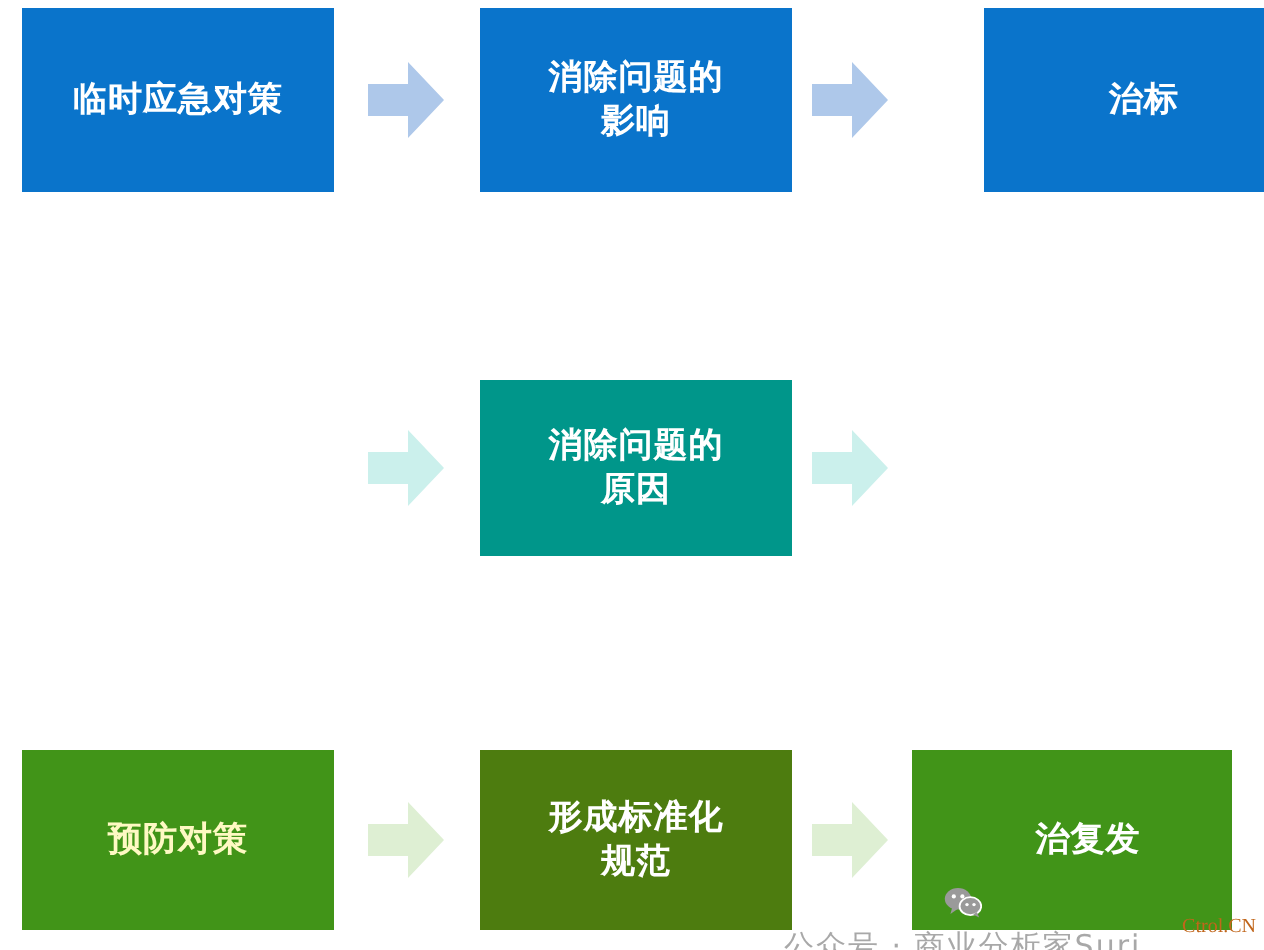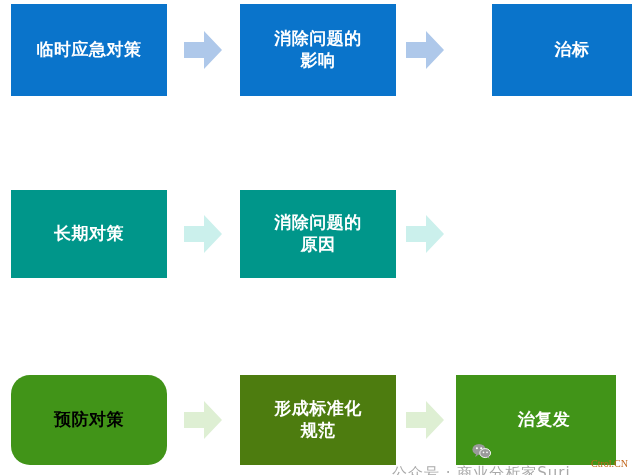--- a/index.html
+++ b/index.html
@@ -132,40 +132,37 @@
       <svg viewBox="0 0 38 38" preserveAspectRatio="none" aria-hidden="true">
         <polygon class="arrow-shape" points="0,11 20,11 20,0 38,19 20,38 20,27 0,27" fill="#AEC8EA"></polygon>
       </svg>
     </div>
     <div class="flow-box box-c" style="background-color: rgb(10, 116, 203); color: rgb(255, 255, 255); margin-left: 36px;">
       <span>治标</span>
     </div>
   </div>
 
   <div class="flow-row row-2">
-    <div class="flow-box box-a" style="background-color: rgb(0, 150, 138); color: rgb(255, 255, 255);">
-      <span>长期对策</span>
-    </div>
     <div class="arrow arrow-1">
       <svg viewBox="0 0 38 38" preserveAspectRatio="none" aria-hidden="true">
         <polygon class="arrow-shape" points="0,11 20,11 20,0 38,19 20,38 20,27 0,27" fill="#CBF0EC"></polygon>
       </svg>
     </div>
     <div class="flow-box box-b" style="background-color: rgb(0, 150, 138); color: rgb(255, 255, 255);">
       <span class="multiline">消除问题的<br>原因</span>
     </div>
     <div class="arrow arrow-2">
       <svg viewBox="0 0 38 38" preserveAspectRatio="none" aria-hidden="true">
         <polygon class="arrow-shape" points="0,11 20,11 20,0 38,19 20,38 20,27 0,27" fill="#CBF0EC"></polygon>
       </svg>
     </div>
   </div>
 
   <div class="flow-row row-3">
-    <div class="flow-box box-a" style="background-color: rgb(65, 148, 24); color: #000000; border-radius: 19px;">
+    <div class="flow-box box-a" style="background-color: rgb(65, 148, 24); color: #fef9c3;">
       <span>预防对策</span>
     </div>
     <div class="arrow arrow-1">
       <svg viewBox="0 0 38 38" preserveAspectRatio="none" aria-hidden="true">
         <polygon class="arrow-shape" points="0,11 20,11 20,0 38,19 20,38 20,27 0,27" fill="#DEEFD3"></polygon>
       </svg>
     </div>
     <div class="flow-box box-b" style="background-color: #4d7c0f; color: rgb(255, 255, 255);">
       <span class="multiline">形成标准化<br>规范</span>
     </div>

